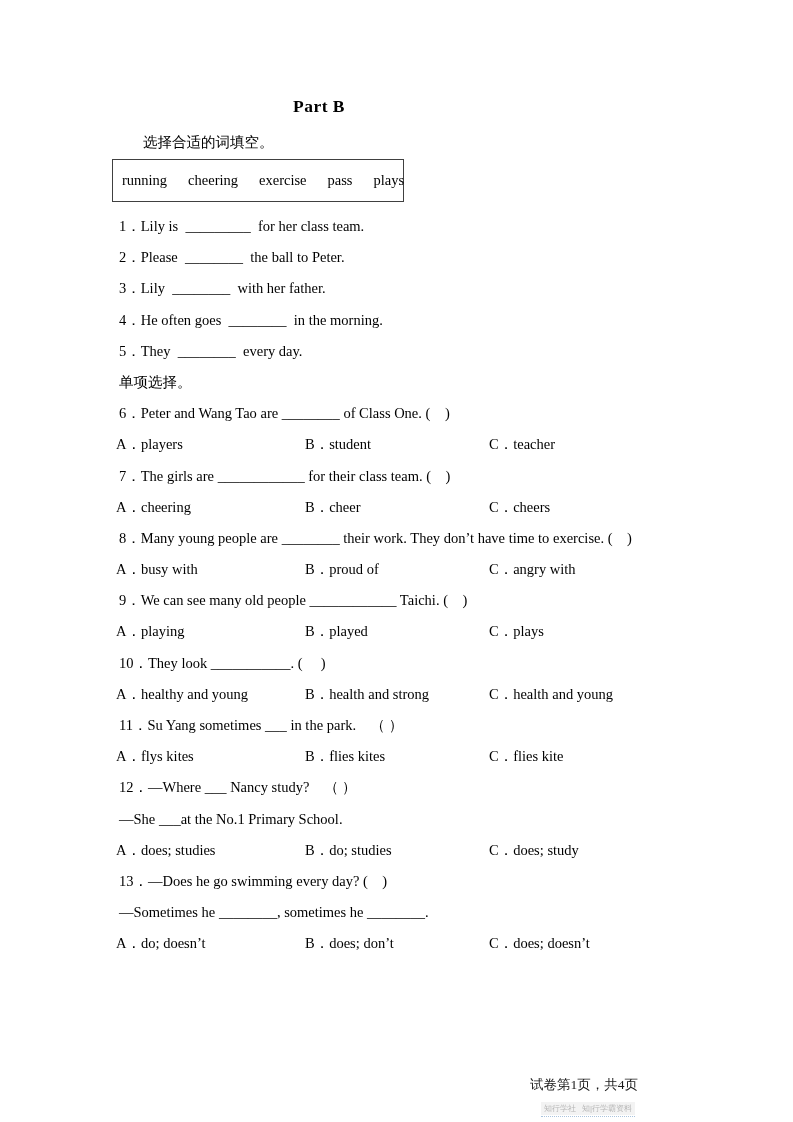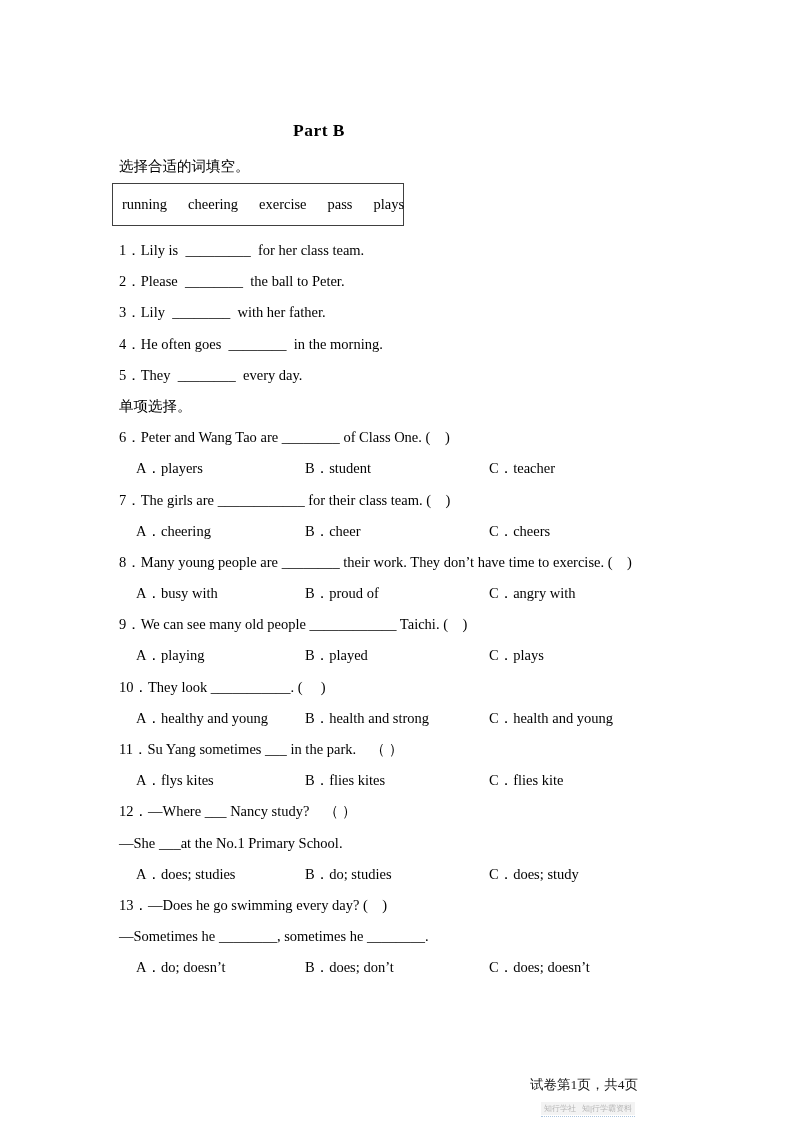--- a/index.html
+++ b/index.html
@@ -4,35 +4,36 @@
 <style>
   * { margin: 0; padding: 0; box-sizing: border-box; }
   html, body { background: #ffffff; }
   body {
     width: 793px; height: 1122px;
     font-family: "Liberation Serif", "DejaVu Serif", serif;
     color: #000;
     position: relative;
     overflow: hidden;
   }
-  .page { position: relative; width: 638px; height: 1122px; padding-top: 120px; }
+  .page { position: relative; width: 638px; height: 1122px; padding-top: 96px; }
 
   .title {
     text-align: center;
     font-size: 17.5px;
     font-weight: bold;
     line-height: 20px;
     letter-spacing: 0.5px;
   }
 
   .instruction {
     font-size: 14.5px;
     line-height: 18px;
     margin-top: 17px;
     padding-left: 119px;
+    margin-left: 24px;
   }
 
   .word-bank {
     margin: 8px 0 0 112px;
     width: 292px;
     height: 43px;
     border: 1px solid #404040;
     display: flex;
     align-items: center;
     gap: 21px;
@@ -53,21 +54,21 @@
   .choice-instruction { padding-left: 119px; font-size: 14.5px; line-height: 18px; margin-bottom: 13.2px; }
 
   .options {
     position: relative;
     height: 18px;
     margin-bottom: 13.2px;
     font-size: 14.5px;
     line-height: 18px;
   }
   .opt { position: absolute; top: 0; white-space: pre; }
-  .opt-a { left: 136px; }
+  .opt-a { left: 116px; }
   .opt-b { left: 305px; }
   .opt-c { left: 489px; }
 
   .footer {
     position: absolute;
     top: 1076px;
     left: 0; right: 0;
     text-align: right;
     font-size: 13.5px;
     line-height: 17px;

